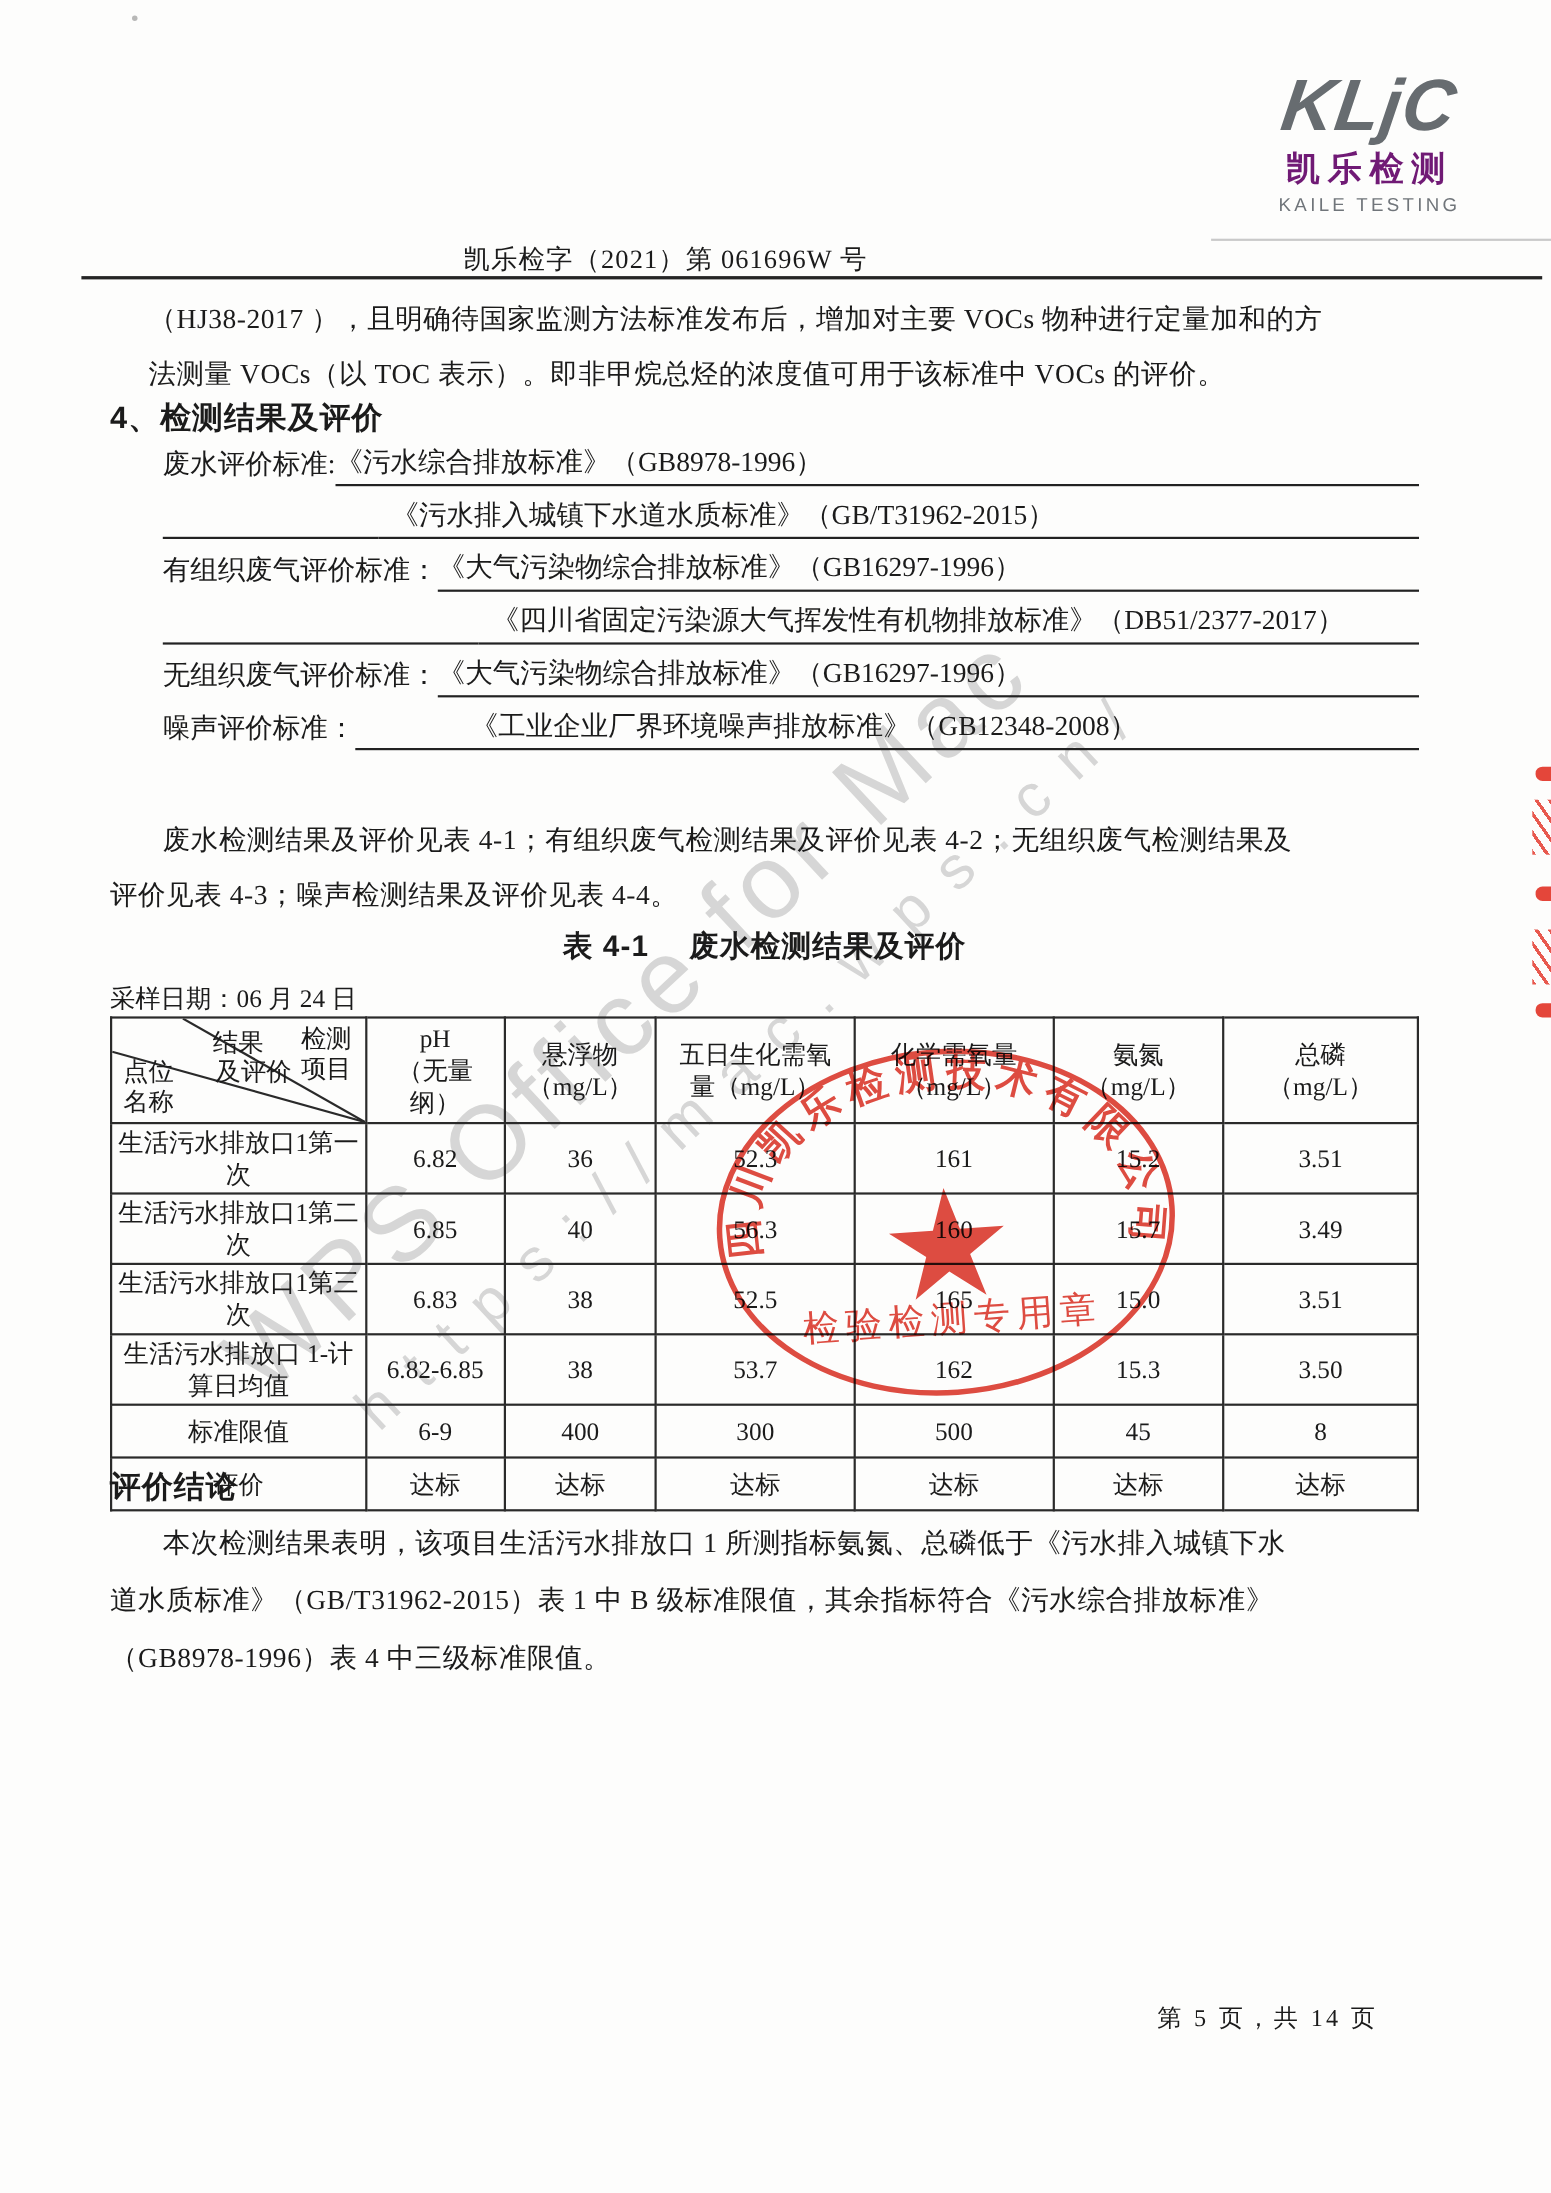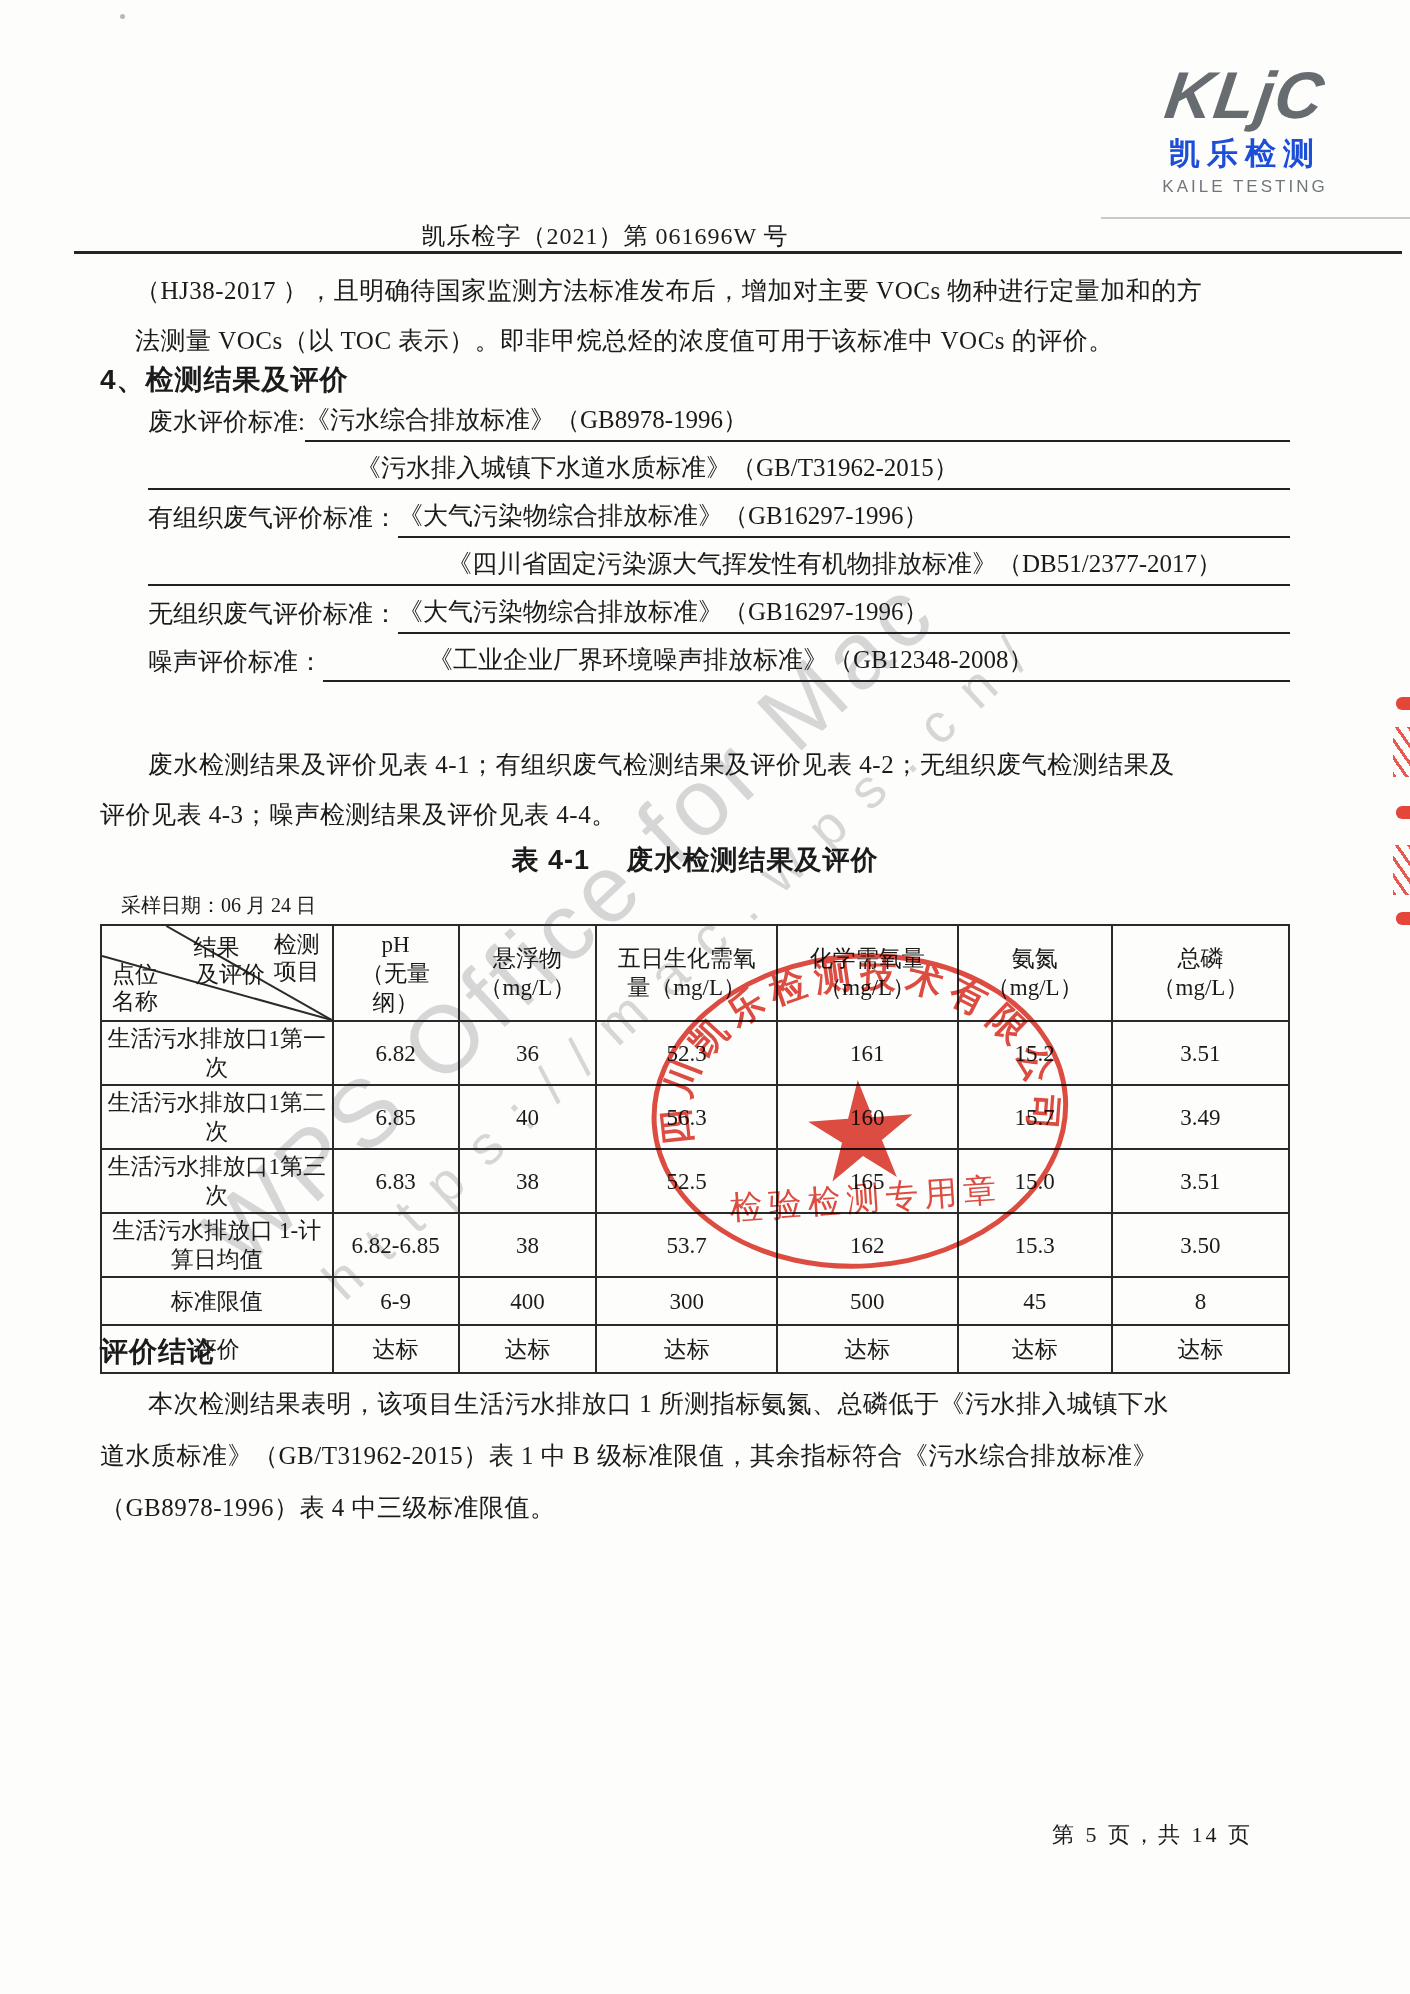--- a/index.html
+++ b/index.html
@@ -9,21 +9,21 @@
     font-family:"Liberation Serif","DejaVu Serif",serif;color:#1b1b1b;
   }
   .abs{position:absolute;}
   .speck{left:120px;top:14px;width:5px;height:5px;border-radius:50%;background:#9a9a9a;opacity:.7;}
 
   
   .logo{right:34px;top:58px;width:262px;text-align:center;color:#676c70;
         font-family:"Liberation Sans","DejaVu Sans",sans-serif;}
   .logo-acronym{font-size:66px;font-weight:bold;font-style:italic;transform:skewX(-8deg);
         letter-spacing:1px;line-height:74px;}
-  .logo-cn{font-size:31px;font-weight:bold;letter-spacing:7px;line-height:40px;margin-top:2px;color:#1d4ed8;}
+  .logo-cn{font-size:31px;font-weight:bold;letter-spacing:7px;line-height:40px;margin-top:2px;color:#701a75;}
   .logo-en{font-size:17px;letter-spacing:3px;line-height:22px;margin-top:2px;color:#70757a;}
   .logo-rule{left:1101px;right:0;top:217px;border-top:2px solid #c9c9c9;}
 
   
   .doc-number{top:220px;left:0;width:1210px;text-align:center;font-size:24px;letter-spacing:1px;}
   .header-rule{left:74px;right:8px;top:251px;border-top:3px solid #252525;}
 
   .body-text{font-size:25px;line-height:50px;letter-spacing:.5px;}
   .para1{left:100px;top:266px;width:1200px;margin-left:35px;}
   .sec-heading{left:100px;top:360px;font-size:28px;font-weight:bold;line-height:40px;
@@ -37,21 +37,21 @@
   .std-value{flex:1;border-bottom:2px solid #222;padding-bottom:4px;white-space:nowrap;}
   .g196{width:196px;} .g287{width:287px;}
   .pl12{padding-left:12px;} .pl18{padding-left:18px;} .pl105{padding-left:105px;}
 
   .para2{left:100px;top:740px;width:1200px;}
   .indent2em{padding-left:48px;}
 
   
   .table-title{left:100px;top:842px;width:1190px;text-align:center;font-size:27px;font-weight:bold;
         font-family:"Liberation Sans","DejaVu Sans",sans-serif;letter-spacing:1px;}
-  .sampling-date{left:100px;top:892px;font-size:20px;margin-left:21px;}
+  .sampling-date{left:100px;top:892px;font-size:23px;}
   table.results{left:100px;top:924px;width:1190px;border-collapse:collapse;table-layout:fixed;
         font-size:23px;}
   table.results{position:absolute;}
   .results td,.results th{border:2px solid #2a2a2a;text-align:center;vertical-align:middle;
         font-weight:normal;padding:2px 5px;line-height:29px;}
   .results thead tr{height:96px;}
   .results tbody tr{height:48px;}
   .results tbody tr.tall{height:62px;}
   .corner-cell{position:relative;padding:0;}
   .corner-cell svg{position:absolute;left:0;top:0;width:100%;height:100%;}

